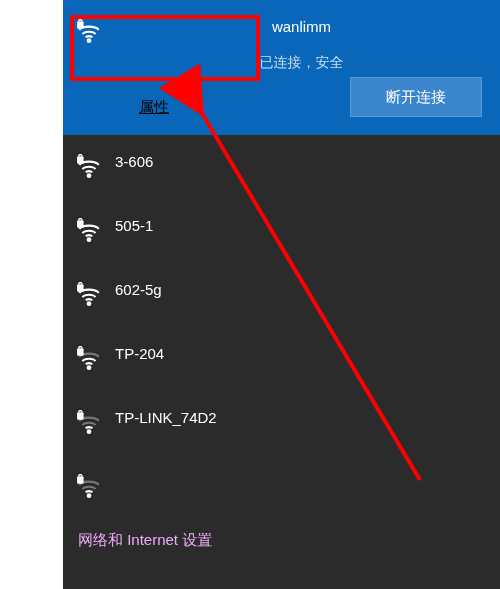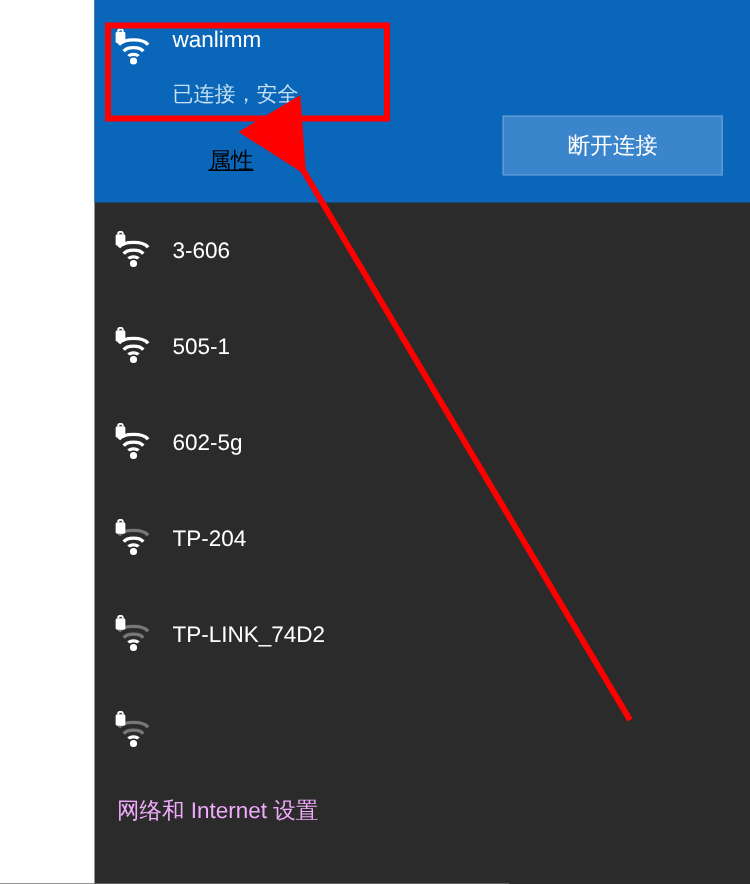--- a/index.html
+++ b/index.html
@@ -31,50 +31,49 @@
       gap: 12px;
     }
     .wifi-icon {
       width: 28px;
       height: 28px;
       display: flex;
       align-items: center;
       justify-content: center;
       flex-shrink: 0;
     }
-    .network-info { flex: 1; }
+    .network-info { flex: 1; text-align: center; }
     .network-name { font-size: 15px; color: #fff; }
     .network-status { font-size: 14px; color: #c6dff2; margin-top: 19px; }
     .properties {
       margin-left: 64px;
       margin-top: 26px;
       font-size: 15px;
       color: #000000;
       text-decoration: underline;
       cursor: pointer;
       display: inline-block;
     }
     .disconnect-btn {
       position: absolute;
       right: 18px;
       bottom: 18px;
       background: #3a85cc;
       border: 1px solid #5a9ad4;
       color: #fff;
       font-size: 15px;
-      width: 147px;
+      width: 132px;
       height: 40px;
       text-align: center;
       cursor: pointer;
       font-family: inherit;
     }
     .network-list {}
     .network-item {
       display: flex;
-      align-items: center;
       gap: 12px;
       padding: 18px 12px 18px 12px;
       cursor: pointer;
     }
     .network-item .network-name { font-size: 15px; color: #fff; }
     .settings-link {
       color: #f0abfc;
       font-size: 15px;
       padding: 12px 15px 0 15px;
       cursor: pointer;

